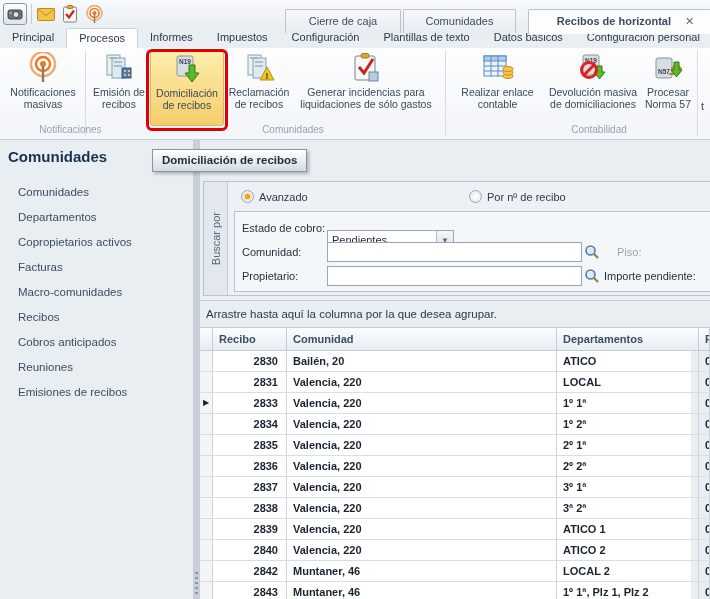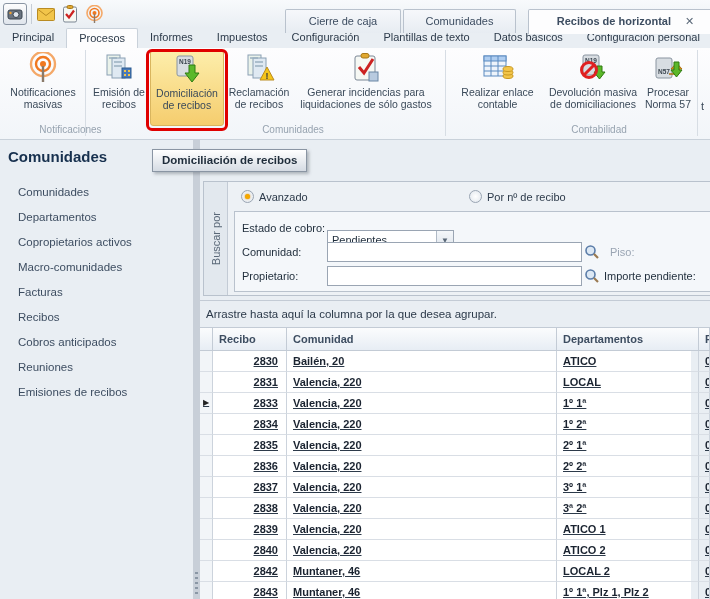--- a/index.html
+++ b/index.html
@@ -73,34 +73,34 @@
   .gbox { position:absolute; left:30px; top:29px; width:482px; height:81px;
           background:#f4f7fa; border:1px solid #b9c2cd; }
   .frow { position:absolute; left:7px; height:20px; display:flex; align-items:center; }
   .flabel { width:85px; color:#1e2c3a; }
   .combo { width:127px; height:20px; background:#fff; border:1px solid #9aa5b3; display:flex;margin-top:24px; }
   .combo .val { flex:1; padding:3px 0 0 4px; color:#1e2c3a; }
   .combo .drop { width:17px; background:linear-gradient(#f4f7fa,#dde3ea); border-left:1px solid #b0bac6;
           font-size:8px; color:#5a6878; text-align:center; padding-top:5px; }
   .tinput { width:255px; height:20px; background:#fff; border:1px solid #9aa5b3; }
   .mag { width:20px; height:20px; display:flex; align-items:center; justify-content:center; }
-  .dim { color:#9aa5b3; margin-left:8px; }
+  .dim { color:#9aa5b3; margin-left:15px; }
   .dark { color:#1e2c3a; margin-left:2px; white-space:nowrap; }
 
   
   .grid { position:absolute; left:200px; top:300px; width:491px; height:299px; background:#fff; }
   .ghint { position:absolute; left:0; top:0; width:510px; height:27px; background:#e9eef3;
            border-top:1px solid #c3cbd5; color:#2c3a4a; font-size:11.5px; padding:7px 0 0 6px; }
   .ghead, .grow { display:grid; grid-template-columns:13px 74px 270px 142px 11px; }
   .ghead { position:absolute; left:0; top:27px; width:510px; height:24px;font-weight:bold; }
   .ghead .hc { background:linear-gradient(#fbfcfd,#e7edf4); border-right:1px solid #c3cbd5;
            border-top:1px solid #c3cbd5; border-bottom:1px solid #c3cbd5;
            padding:5px 0 0 6px; color:#3d4d61; overflow:hidden; white-space:nowrap; }
   .gbody { position:absolute; left:0; top:51px; width:510px; height:248px; overflow:hidden; }
-  .grow { height:21px;text-decoration:underline; }
+  .grow { height:21px; }
   .grow .c { border-right:1px solid #ccd3dc; border-bottom:1px solid #d9dee5;
            font-weight:bold; color:#1a2330; font-size:11px; padding-top:4px;
            overflow:hidden; white-space:nowrap; }
   .grow .gut { background:#f2f5f8; font-size:8px; color:#222; padding:5px 0 0 3px; font-weight:normal; }
   .grow .num { text-align:right; padding-right:8px; }
   .grow .txt { padding-left:6px; }
 </style>
 </head>
 <body>
 
@@ -270,22 +270,22 @@
 
     <div class="redbox"></div>
   </div>
 
   <div class="sidebar">
     <h1>Comunidades</h1>
     <div class="snav">
       <div class="sitem">Comunidades</div>
       <div class="sitem">Departamentos</div>
       <div class="sitem">Copropietarios activos</div>
+      <div class="sitem">Facturas</div>
       <div class="sitem">Macro-comunidades</div>
-      <div class="sitem">Facturas</div>
       <div class="sitem">Recibos</div>
       <div class="sitem">Cobros anticipados</div>
       <div class="sitem">Reuniones</div>
       <div class="sitem">Emisiones de recibos</div>
     </div>
   </div>
   <div class="splitter">
     <div class="grip"></div>
   </div>
 

